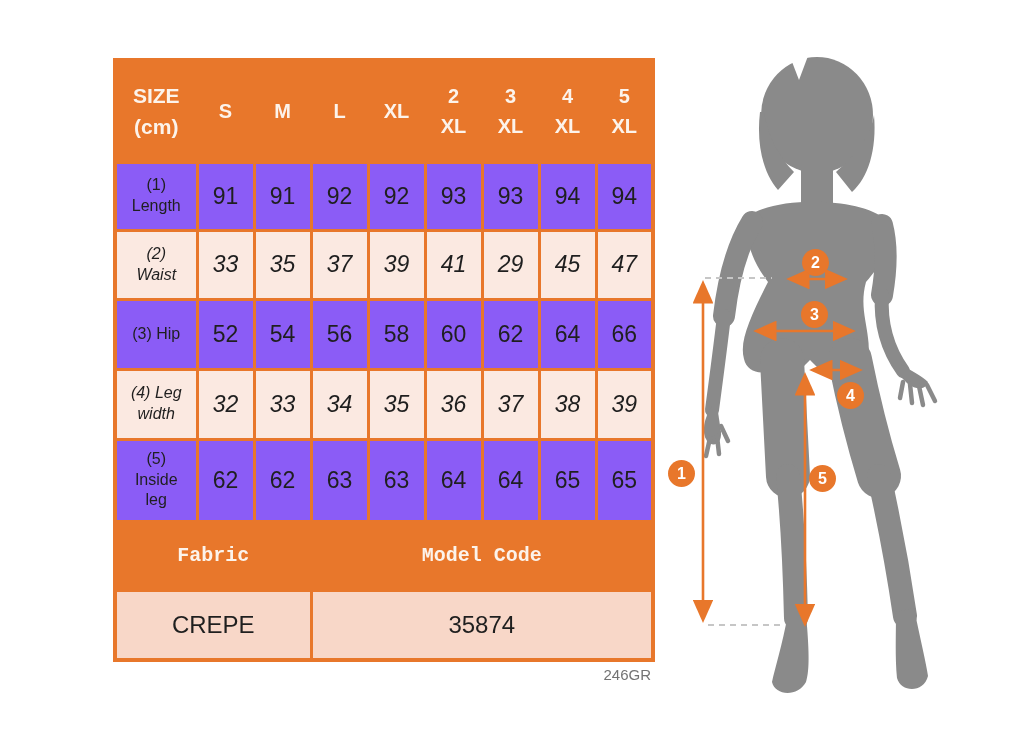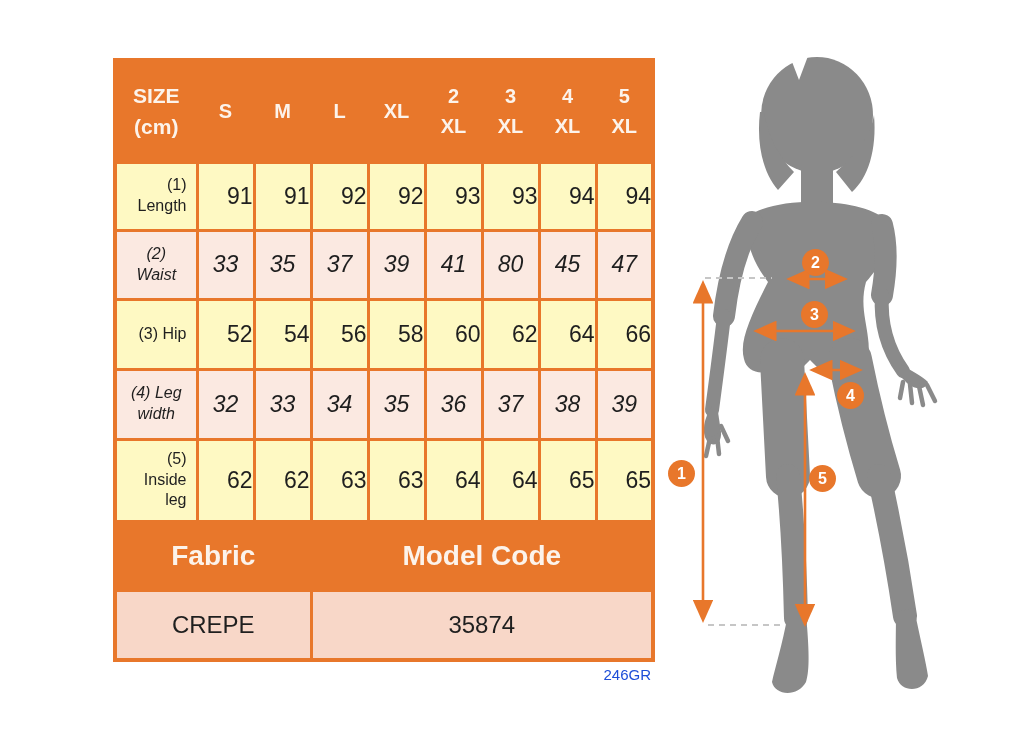--- a/index.html
+++ b/index.html
@@ -28,31 +28,31 @@
   }
   tr.main-head { height:102px; }
   tr.main-head td { font-size:20px; line-height:1.5; padding:0 12px; }
   tr.main-head td.size-unit { font-size:21px; padding:0 10px; }
 
   tr.data-row td.lbl { font-size:16px; line-height:1.3; padding:0 9px; }
   tr.data-row td.val { font-size:23px; }
   tr.r1 { height:68px; } tr.r2 { height:69px; }
   tr.r3 { height:70px; } tr.r4 { height:70px; }
   tr.r5 { height:82px; }
-  tr.shade-a td { background:#fef9c3;text-align:right; }
+  tr.shade-a td { background:#8b5cf6; }
   tr.shade-b td { background:#FBE9E1;font-style:italic; }
 
   tr.foot-head { height:69px; }
-  tr.foot-head td { font-size:28px; }
+  tr.foot-head td { font-size:20px;font-family:Liberation Mono, monospace; }
   tr.foot-val { height:70px; }
   tr.foot-val td { background:#F8D7C8; font-size:24px; }
 
   .product-code {
     position:absolute; left:113px; top:666px; width:538px;
-    text-align:right; font-size:15px; color:#1d4ed8;
+    text-align:right; font-size:15px; color:#737373;
   }
 
   
   .diagram { position:absolute; left:660px; top:20px; width:360px; height:700px; }
   .diagram svg { position:absolute; left:0; top:0; }
   .badge {
     position:absolute; width:27px; height:27px; border-radius:50%;
     background:#E8772B; color:#ffffff; font-weight:bold; font-size:16px;
     display:flex; align-items:center; justify-content:center;
   }
@@ -99,21 +99,21 @@
         <td class="val">94</td>
       </tr>
 
       <tr class="data-row shade-b r2">
         <td class="lbl">(2) Waist</td>
         <td class="val">33</td>
         <td class="val">35</td>
         <td class="val">37</td>
         <td class="val">39</td>
         <td class="val">41</td>
-        <td class="val">80</td>
+        <td class="val">29</td>
         <td class="val">45</td>
         <td class="val">47</td>
       </tr>
 
       <tr class="data-row shade-a r3">
         <td class="lbl">(3) Hip</td>
         <td class="val">52</td>
         <td class="val">54</td>
         <td class="val">56</td>
         <td class="val">58</td>

